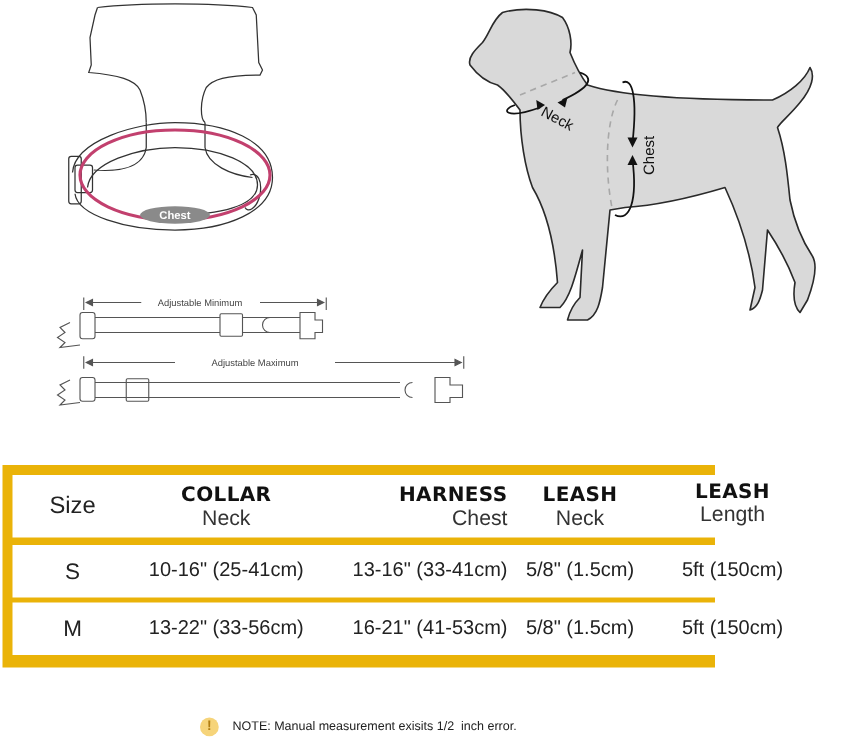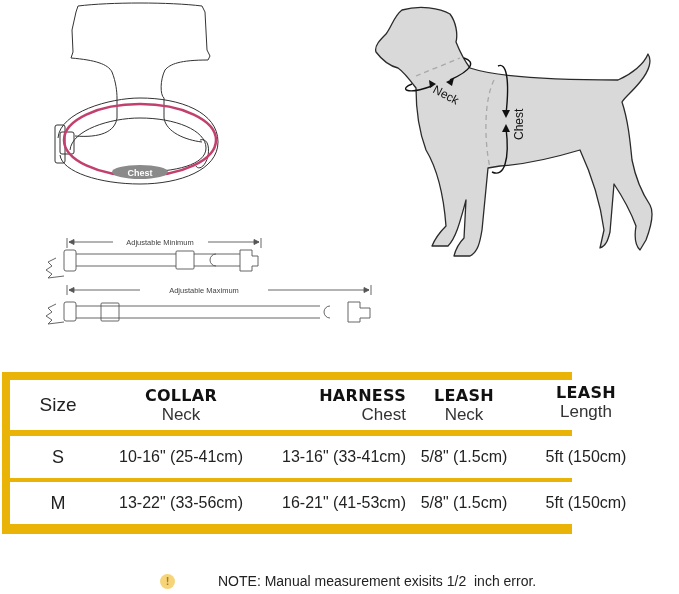--- a/index.html
+++ b/index.html
@@ -31,21 +31,21 @@
     .c4 { left:512px; width:128px; }
     .h-size { font-size:19px; color:#222; }
     .h-main { font-size:16px; font-weight:bold; color:#111; letter-spacing:0.3px; line-height:18px; font-family:"DejaVu Sans", sans-serif; }
     .h-sub { font-size:17px; color:#333; line-height:19px; }
     .v { font-size:16px; color:#222; }
 
     
     #note { left:160px; top:570px; height:22px; display:flex; align-items:center; }
     #note-icon { width:15px; height:15px; border-radius:50%; background:#f6d47a; color:#b07d12;
       font-size:11px; font-weight:bold; display:flex; align-items:center; justify-content:center; margin-right:11px; }
-    #note-text { font-size:14px; color:#222;margin-left:32px; }
+    #note-text { font-size:10px; color:#222; }
   </style>
 </head>
 <body>
 
 <div id="harness" class="abs">
   <svg width="260" height="200" viewBox="0 0 260 200">
     <g fill="none" stroke="#333" stroke-width="1">
 
       <path d="M78 6 C110 2,170 2,202 6 L205 12 L207 50 L210 56 L208 60 C180 60,170 64,165 70 C160 80,160 95,164 98"></path>
       <path d="M78 6 L76 12 L72 30 L73 52 L71 58 C95 60,108 64,112 72 C116 82,117 92,117 98"></path>

